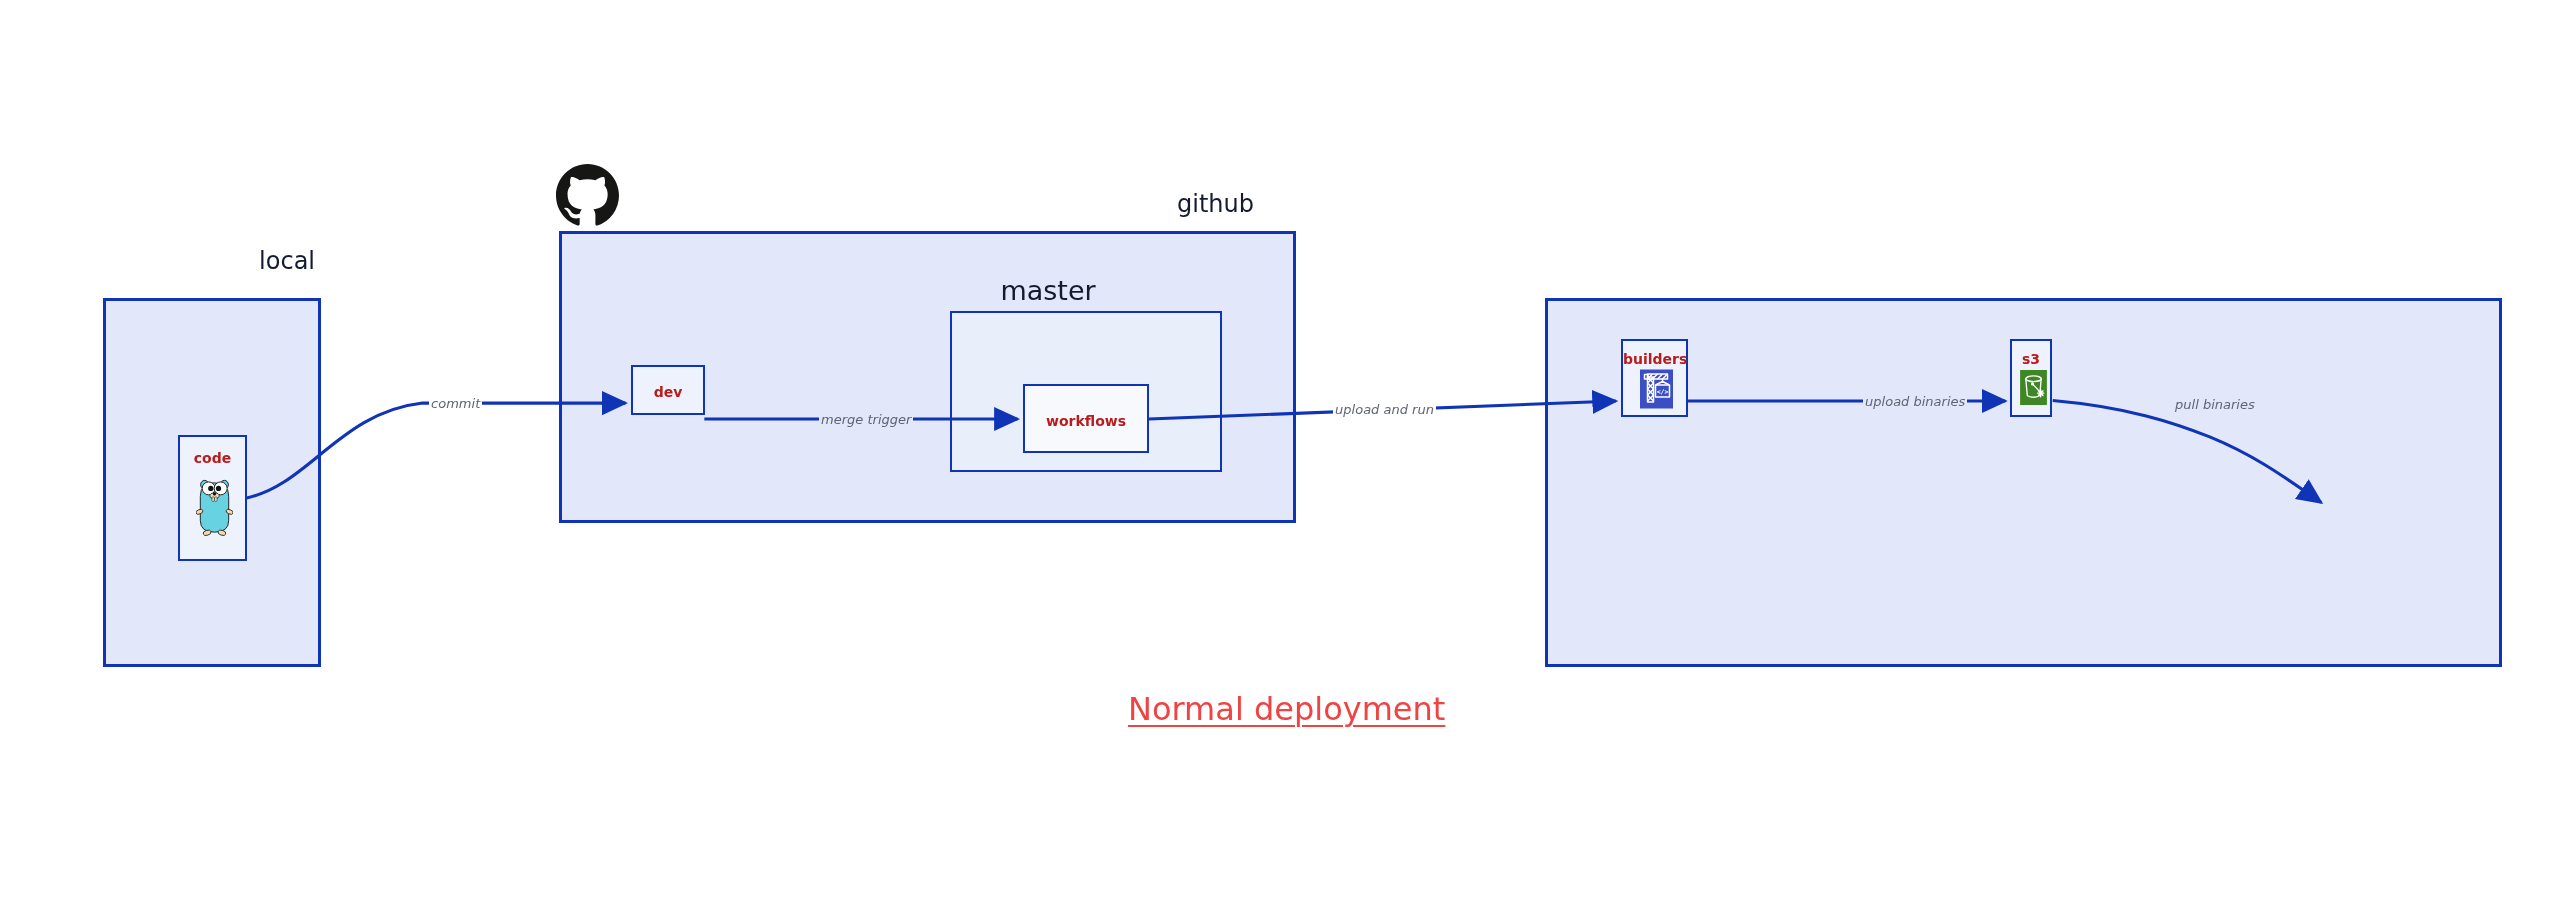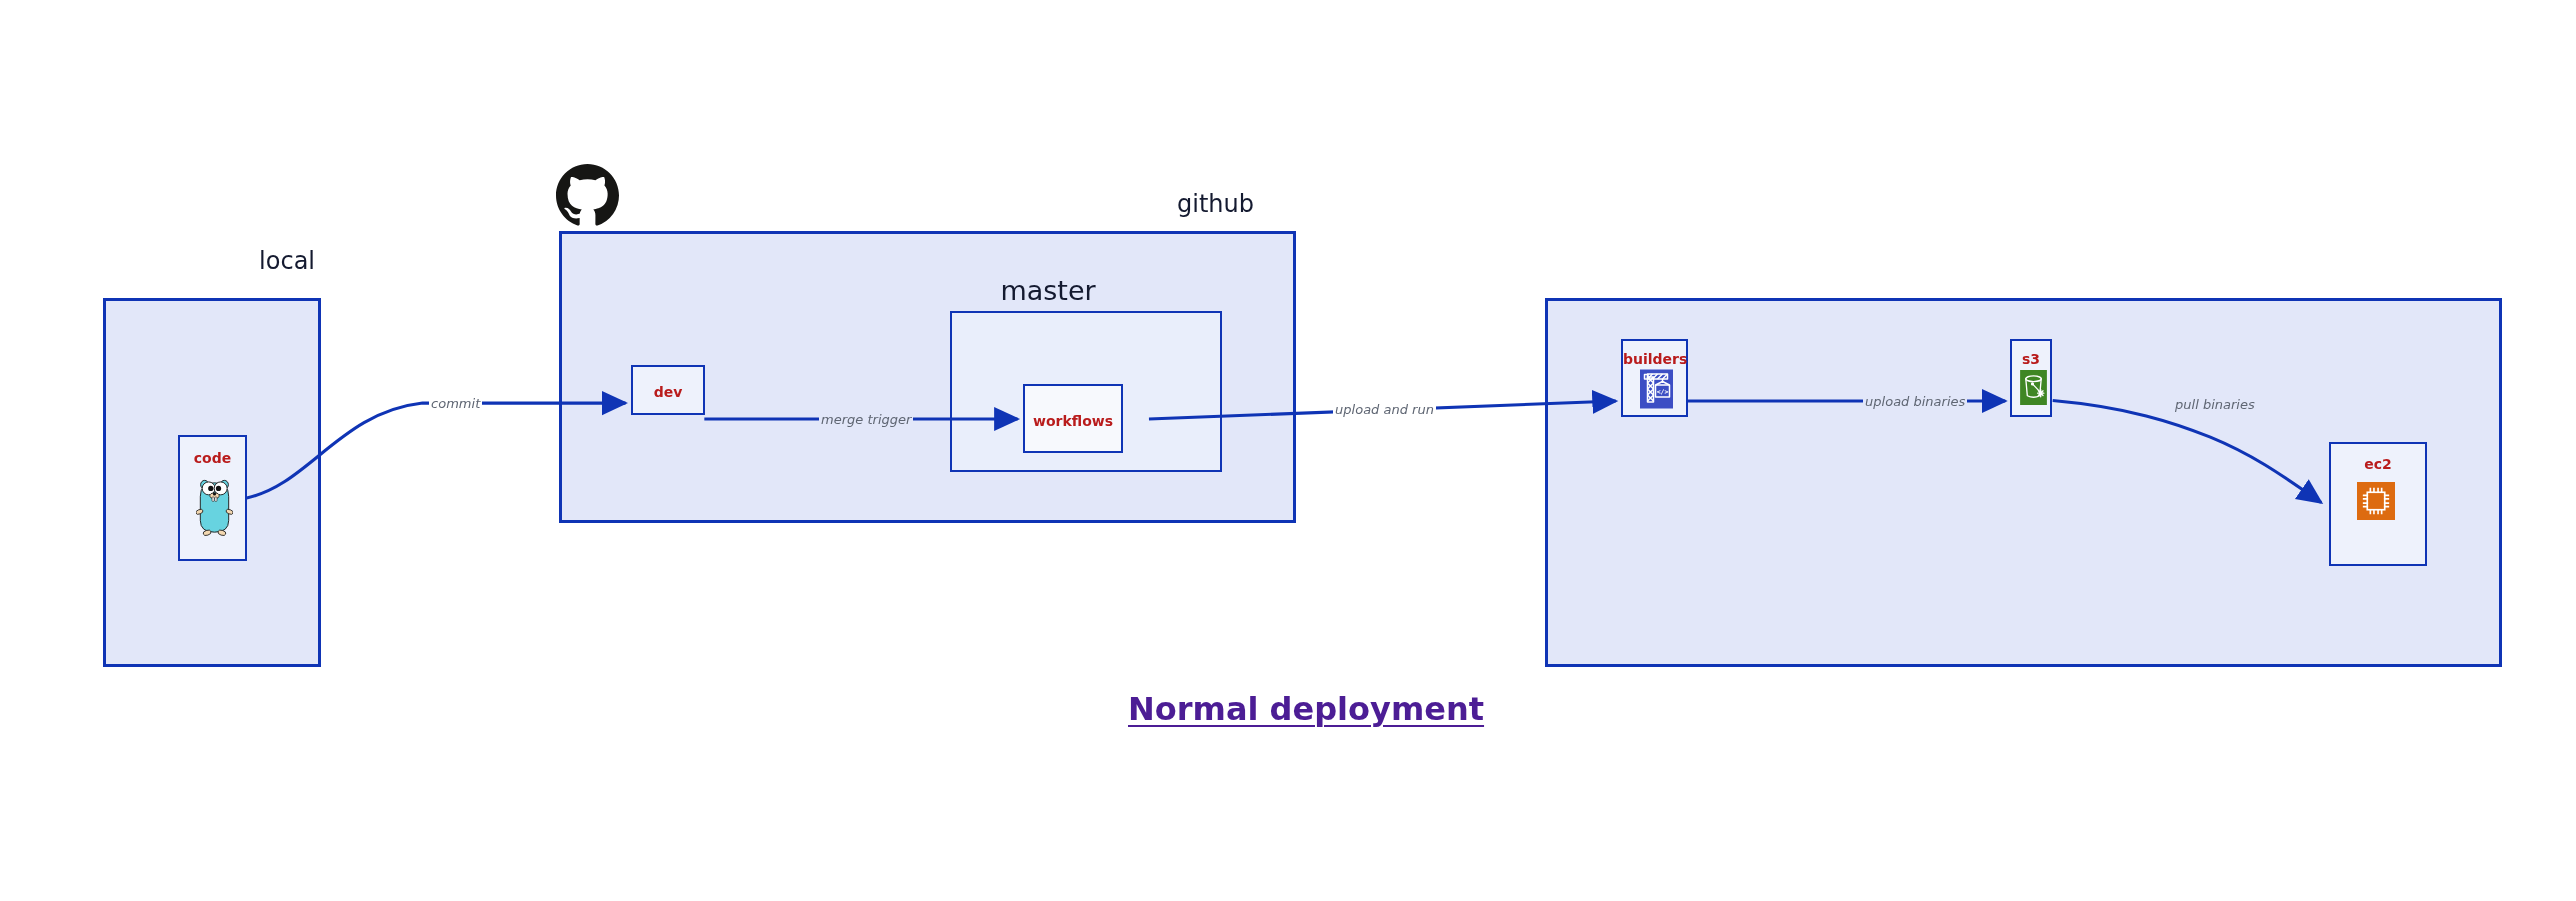--- a/index.html
+++ b/index.html
@@ -65,23 +65,23 @@
     color: #5f6673;
     font-size: 13px;
     font-style: italic;
     white-space: nowrap;
     line-height: 1;
     background: transparent;
   }
 
   .diagram-title {
     position: absolute;
-    color: #4c1d95;
+    color: #ef4444;
     font-size: 32px;
-    font-weight: 700;
+    font-weight: 400;
     white-space: nowrap;
     line-height: 1;
     text-decoration: underline;
     text-underline-offset: 5.2px;
     text-decoration-thickness: 2.1px;
   }
 
   
   #wires {
     position: absolute;
@@ -150,21 +150,21 @@
   <div class="zone-label" style="left:1177px; top:192px;">github</div>
   <div class="zone" style="left:559px; top:231px; width:737px; height:292px;"></div>
 
   <div class="zone-label" style="left:912px; top:277px; width:272px; text-align:center; font-size:27px;">master</div>
   <div class="zone lvl2" style="left:950px; top:311px; width:272px; height:161px; border-width:2.6px;"></div>
 
   <div class="node" style="left:631px; top:365px; width:74px; height:50px;">
     <div class="node-label" style="top:17.5px;">dev</div>
   </div>
 
-  <div class="node white" style="left:1023px; top:384px; width:100px; height:69px;">
+  <div class="node white" style="left:1023px; top:384px; width:126px; height:69px;">
     <div class="node-label" style="top:28px;">workflows</div>
   </div>
 
   <div class="zone" style="left:1545px; top:298px; width:957px; height:369px;"></div>
 
   <div class="node" style="left:1621px; top:339px; width:67px; height:78px;">
     <div class="node-label" style="top:11.3px;">builders</div>
     <div class="icon-box" style="left:16.5px; top:28px; width:33px; height:40px;">
       <svg viewBox="0 0 66 78" width="33" height="40">
         <rect x="0" y="0" width="66" height="78" fill="#3c4ec4"></rect>
@@ -199,35 +199,20 @@
           <path d="M11 17 L14 50 Q26 56 38 50 L41 17"></path>
           <path d="M24 27 L40 44"></path>
           <circle cx="24" cy="27" r="1.8" fill="#ffffff"></circle>
 
           <path d="M40 38 L40 52 M34 45 L46 45 M35.5 40.5 L44.5 49.5 M44.5 40.5 L35.5 49.5"></path>
         </g>
       </svg>
     </div>
   </div>
 
-  <div class="node" style="left:2329px; top:442px; width:98px; height:124px;">
-    <div class="node-label" style="top:13.4px;">ec2</div>
-    <div class="icon-box" style="left:26px; top:38px; width:38px; height:38px;">
-      <svg viewBox="0 0 74 74" width="38" height="38">
-        <rect x="0" y="0" width="74" height="74" fill="#dd6b10"></rect>
-        <g fill="none" stroke="#ffffff" stroke-width="3.2" stroke-linecap="square">
-          <rect x="20" y="20" width="34" height="34"></rect>
-          <path d="M26 20 L26 13 M33 20 L33 13 M41 20 L41 13 M48 20 L48 13"></path>
-          <path d="M26 54 L26 61 M33 54 L33 61 M41 54 L41 61 M48 54 L48 61"></path>
-          <path d="M20 26 L13 26 M20 33 L13 33 M20 41 L13 41 M20 48 L13 48"></path>
-          <path d="M54 26 L61 26 M54 33 L61 33 M54 41 L61 41 M54 48 L61 48"></path>
-        </g>
-      </svg>
-    </div>
-  </div>
 
   <svg id="wires" viewBox="0 0 5054 1750">
     <defs>
       <marker id="ah" markerWidth="9" markerHeight="9" refX="7.6" refY="4.5" orient="auto" markerUnits="strokeWidth">
         <path d="M0,0.6 L8.4,4.5 L0,8.4 z" fill="#0f34b5"></path>
       </marker>
     </defs>
 
     <g>
       <path d="M479 966 C 600 940, 660 800, 820 782 L 1214 782" fill="none" stroke="#0f34b5" stroke-width="6" marker-end="url(#ah)"></path>

